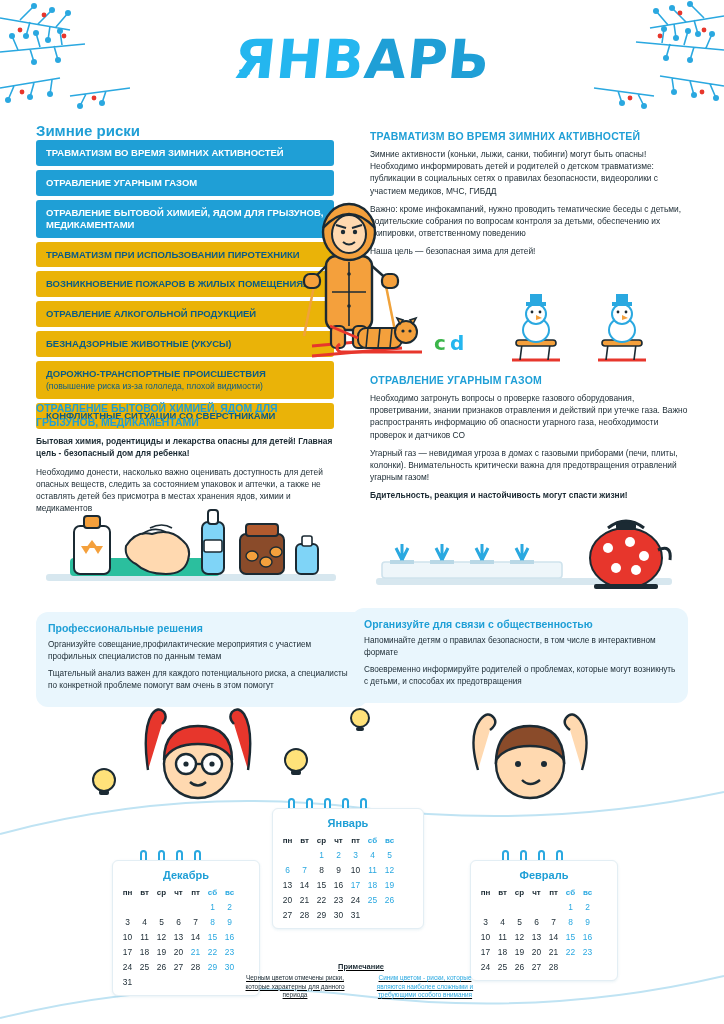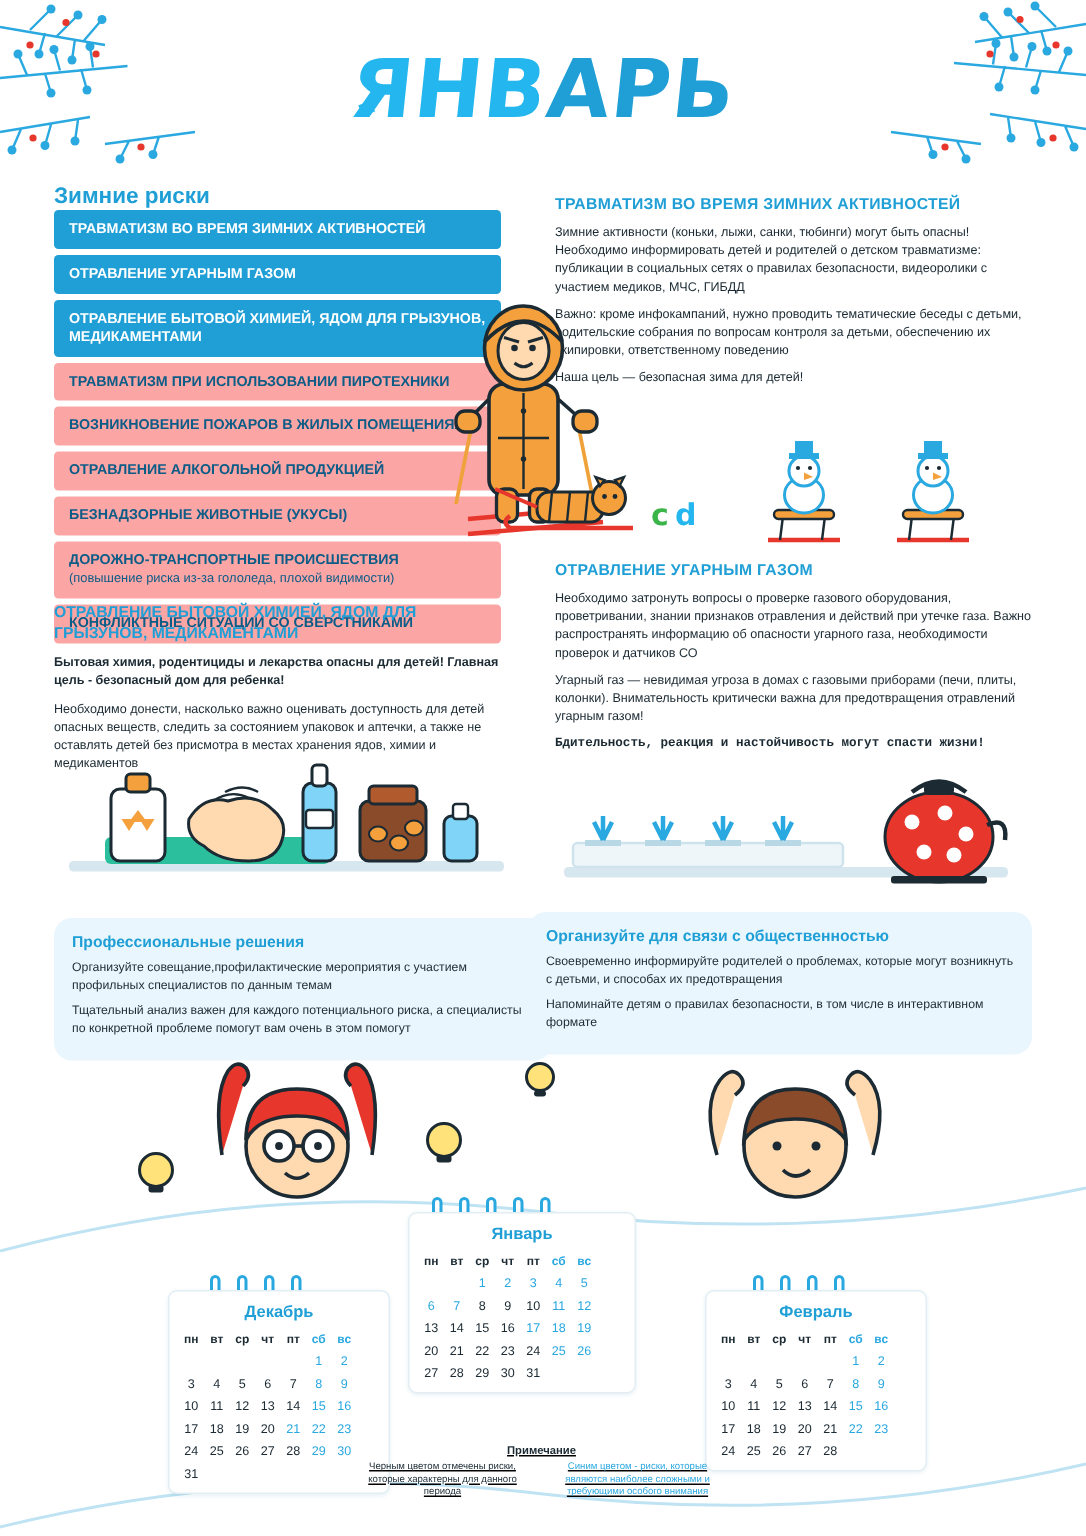--- a/index.html
+++ b/index.html
@@ -36,38 +36,38 @@
     position: absolute; left: 240px; top: 34px;
     color: #24b6ef; font-size: 26px; font-weight: bold; transform: rotate(-18deg);
   }
 
   
   .sec-title {
     color: #1f9fd6; font-size: 15px; font-weight: bold;
   }
   .risk-list { position: absolute; left: 36px; top: 140px; width: 298px; }
   .risk-item {
-    background: #fca5a5; color: #0b5c86;
+    background: #eab308; color: #0b5c86;
     font-size: 9.5px; font-weight: bold;
     padding: 7px 10px; margin-bottom: 4px;
     border-radius: 3px; line-height: 1.25;
   }
   .risk-item.dark { background: #1f9fd6; color: #ffffff; }
   .risk-item .sub { font-weight: normal; font-size: 8.6px; }
 
   
   .rblock { position: absolute; }
   .rblock .hd {
     color: #1f9fd6; font-size: 10.5px; font-weight: bold; margin-bottom: 6px;
     text-transform: uppercase; letter-spacing: .2px;
   }
   .rblock p {
     font-size: 8.4px; color: #1b2a33; line-height: 1.45; margin-bottom: 6px;
   }
-  .rblock p.b { font-weight: bold; font-family: Liberation Mono, monospace; }
+  .rblock p.b { font-weight: bold; }
 
   .lblock { position: absolute; }
   .lblock .hd {
     color: #1f9fd6; font-size: 10.5px; font-weight: bold; margin-bottom: 6px;
     text-transform: uppercase; line-height: 1.3;
   }
   .lblock p { font-size: 8.4px; color: #1b2a33; line-height: 1.45; margin-bottom: 6px; }
   .lblock p.b { font-weight: bold; }
 
   
@@ -412,22 +412,22 @@
   </svg>
 
   <div class="bubble" style="left:36px; top:612px; width:332px;">
     <div class="hd">Профессиональные решения</div>
     <p>Организуйте совещание,профилактические мероприятия с участием профильных специалистов по данным темам</p>
     <p>Тщательный анализ важен для каждого потенциального риска, а специалисты по конкретной проблеме помогут вам очень в этом помогут</p>
   </div>
 
   <div class="bubble" style="left:352px; top:608px; width:336px;">
     <div class="hd">Организуйте для связи с общественностью</div>
+    <p>Напоминайте детям о правилах безопасности, в том числе в интерактивном формате</p>
     <p>Своевременно информируйте родителей о проблемах, которые могут возникнуть с детьми, и способах их предотвращения</p>
-    <p>Напоминайте детям о правилах безопасности, в том числе в интерактивном формате</p>
   </div>
 
   <svg class="abs" style="left:78px; top:690px;" width="560" height="110" viewBox="0 0 560 110">
 
     <g transform="translate(60,10)">
 
       <g stroke="#1b2a33" stroke-width="2.4" fill="#e7362c">
         <path d="M10 70 q-6 -40 4 -56 q6 -8 12 -2 q4 6 -2 12"></path>
         <path d="M110 70 q6 -40 -4 -56 q-6 -8 -12 -2 q-4 6 2 12"></path>
       </g>

